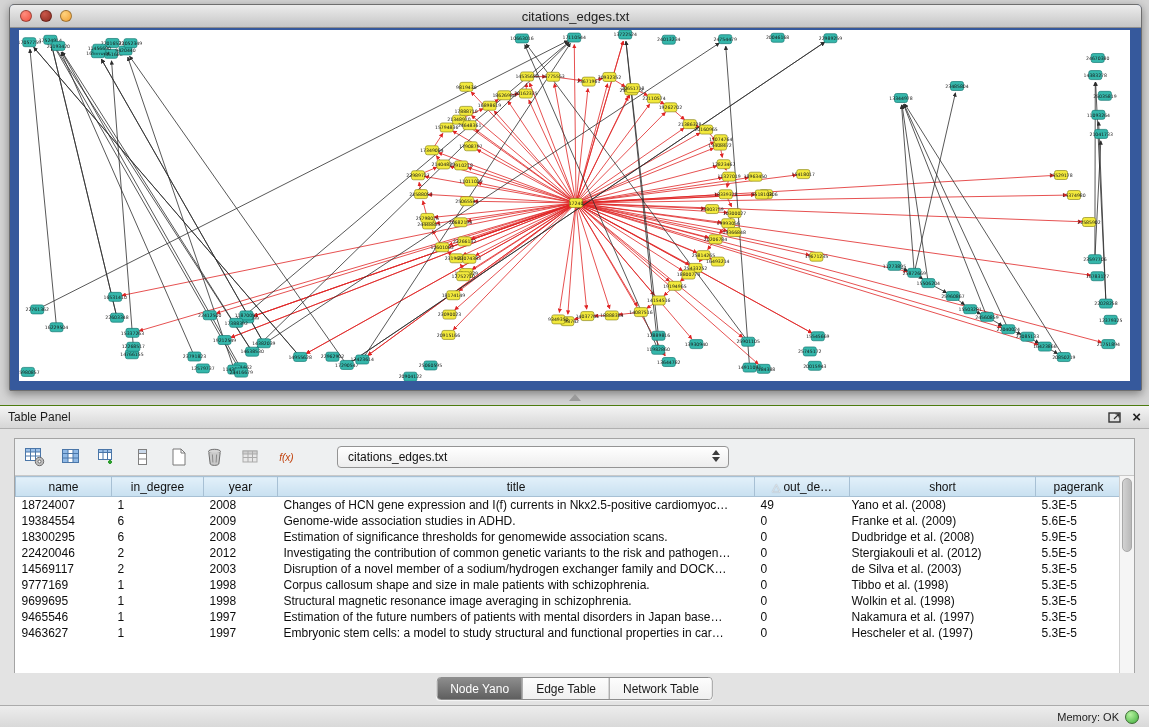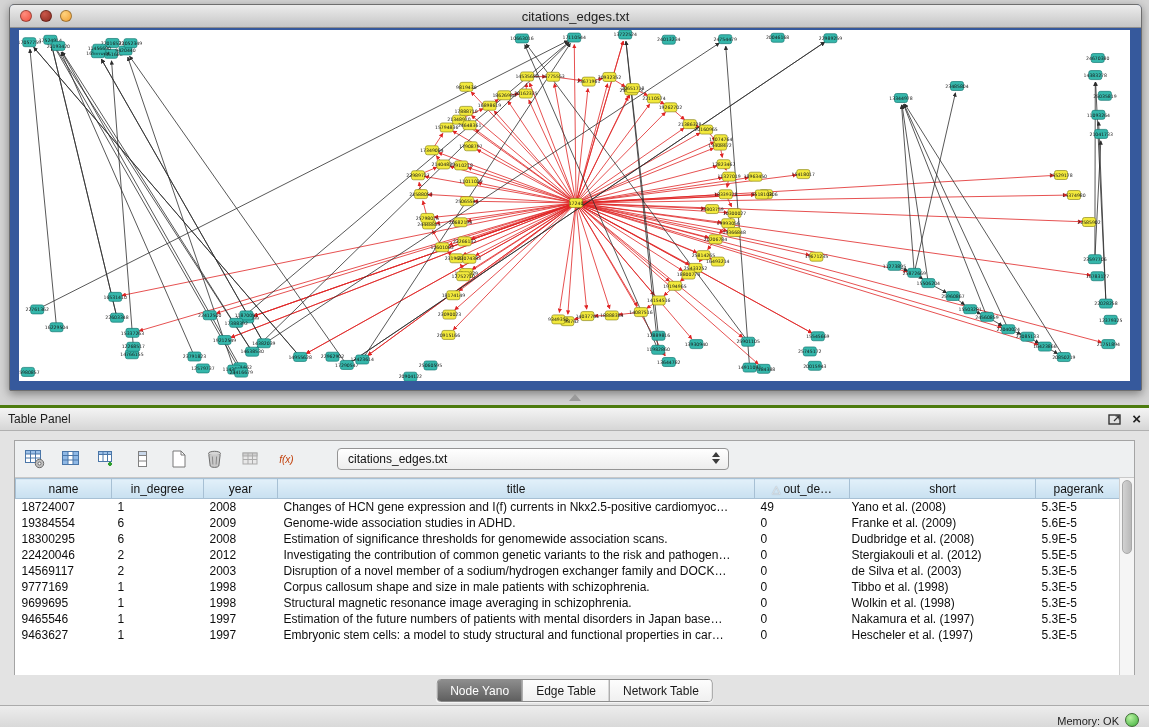--- a/index.html
+++ b/index.html
@@ -22,21 +22,21 @@
   #net{display:block;width:1111px;height:351px;background:#ffffff;}
   #net text{font-family:"DejaVu Sans",sans-serif;}
 
   
   .splitter{position:absolute;left:0;top:390px;width:1149px;height:14px;}
   .splitter .dimple{position:absolute;left:50%;top:4px;margin-left:-6px;width:0;height:0;
     border-left:6px solid transparent;border-right:6px solid transparent;border-bottom:7px solid #9a9a9a;}
 
   
   .table-panel{position:absolute;left:0;top:405px;width:1149px;height:300px;
-    background:#e3e3e3;border-top:3px solid #4d7c0f;box-sizing:border-box;}
+    background:#e3e3e3;border-top:1px solid #4d7c0f;box-sizing:border-box;}
   .panel-header{height:22px;background:linear-gradient(#f4f4f4,#d6d6d6);
     border-bottom:1px solid #b0b0b0;display:flex;align-items:center;padding:0 8px;}
   .panel-title{font-size:12px;color:#1c1c1c;}
   .panel-controls{margin-left:auto;display:flex;align-items:center;gap:10px;}
   .close-x{font-size:15px;font-weight:bold;color:#222;line-height:14px;cursor:default;}
 
   .panel-body{position:absolute;left:14px;right:14px;top:32px;height:235px;
     background:#fff;border:1px solid #a4a4a4;box-sizing:border-box;}
   .toolbar{height:36px;background:#eef0f1;border-bottom:1px solid #c9c9c9;
     display:flex;align-items:center;padding:0 6px;gap:9px;}
@@ -70,21 +70,21 @@
     box-shadow:0 1px 1px rgba(255,255,255,.7);}
   .tabs button{font-size:12px;font-family:"Liberation Sans",sans-serif;height:21px;
     padding:0 13px;border:none;background:linear-gradient(#fdfdfd,#f0f0f0);color:#1a1a1a;
     border-left:1px solid #8d8d8d;}
   .tabs button:first-child{border-left:none;}
   .tabs button.active{background:linear-gradient(#8d8d8d,#5f5f5f);color:#fff;}
 
   
   .statusbar{position:absolute;left:0;top:705px;width:1149px;height:22px;
     background:linear-gradient(#ededed,#d9d9d9);border-top:1px solid #ababab;
-    display:flex;align-items:flex-end;justify-content:flex-end;gap:6px;padding-right:10px;box-sizing:border-box;}
+    display:flex;align-items:center;justify-content:flex-end;gap:6px;padding-right:10px;box-sizing:border-box;}
   .mem-label{font-size:11px;color:#222;}
   .mem-dot{width:12px;height:12px;border-radius:50%;border:1px solid #3d6b33;
     background:radial-gradient(circle at 35% 30%,#b6f2a0,#3fae3b);}
 </style>
 </head>
 <body>
 
 <div class="app">
 
   <div class="net-window">

